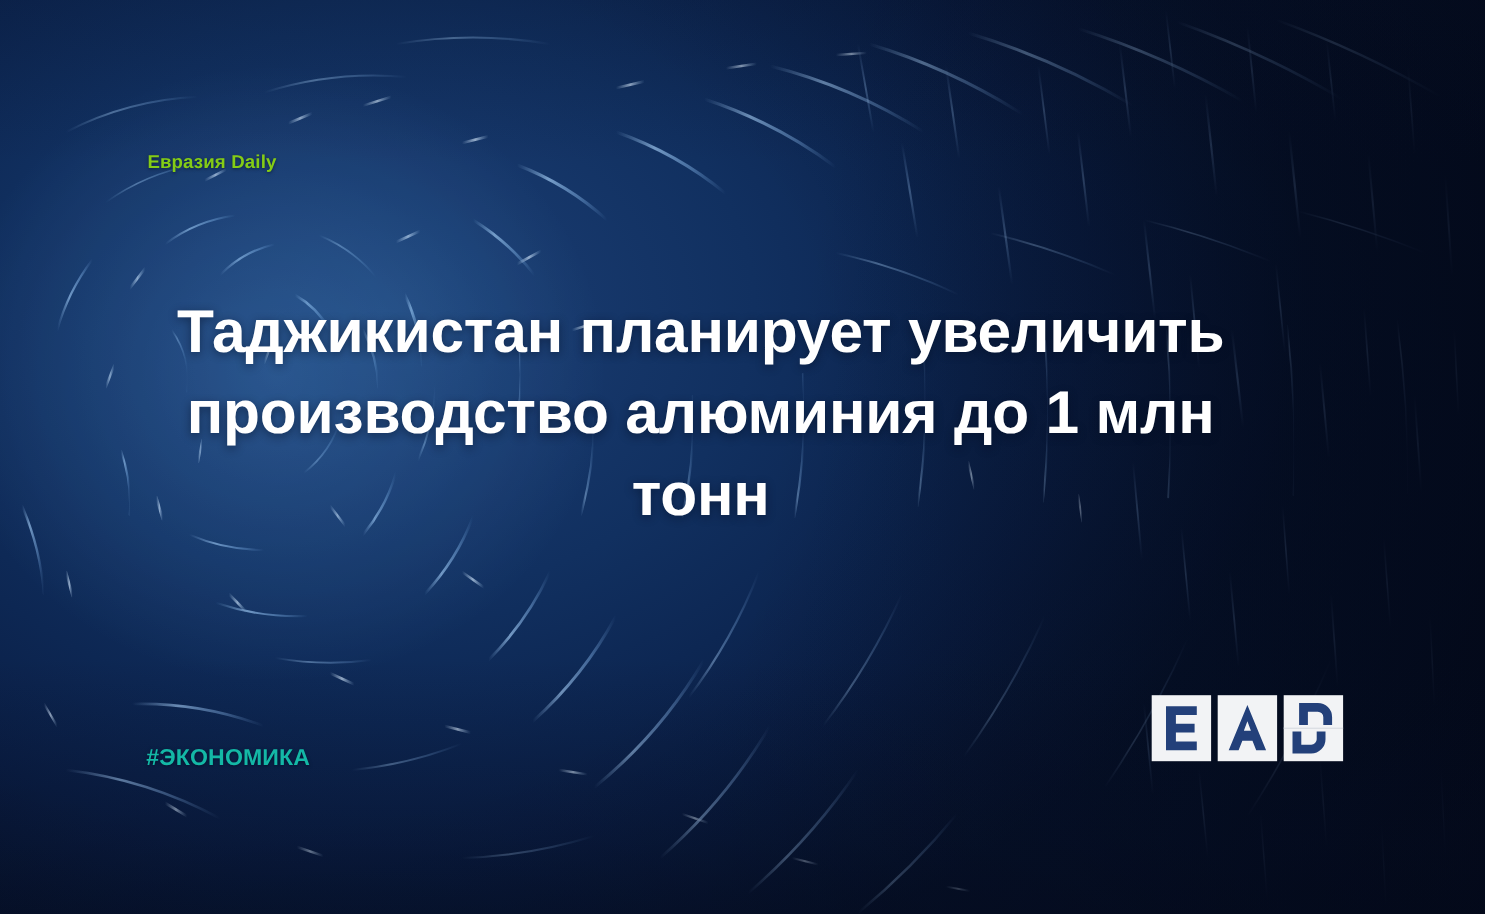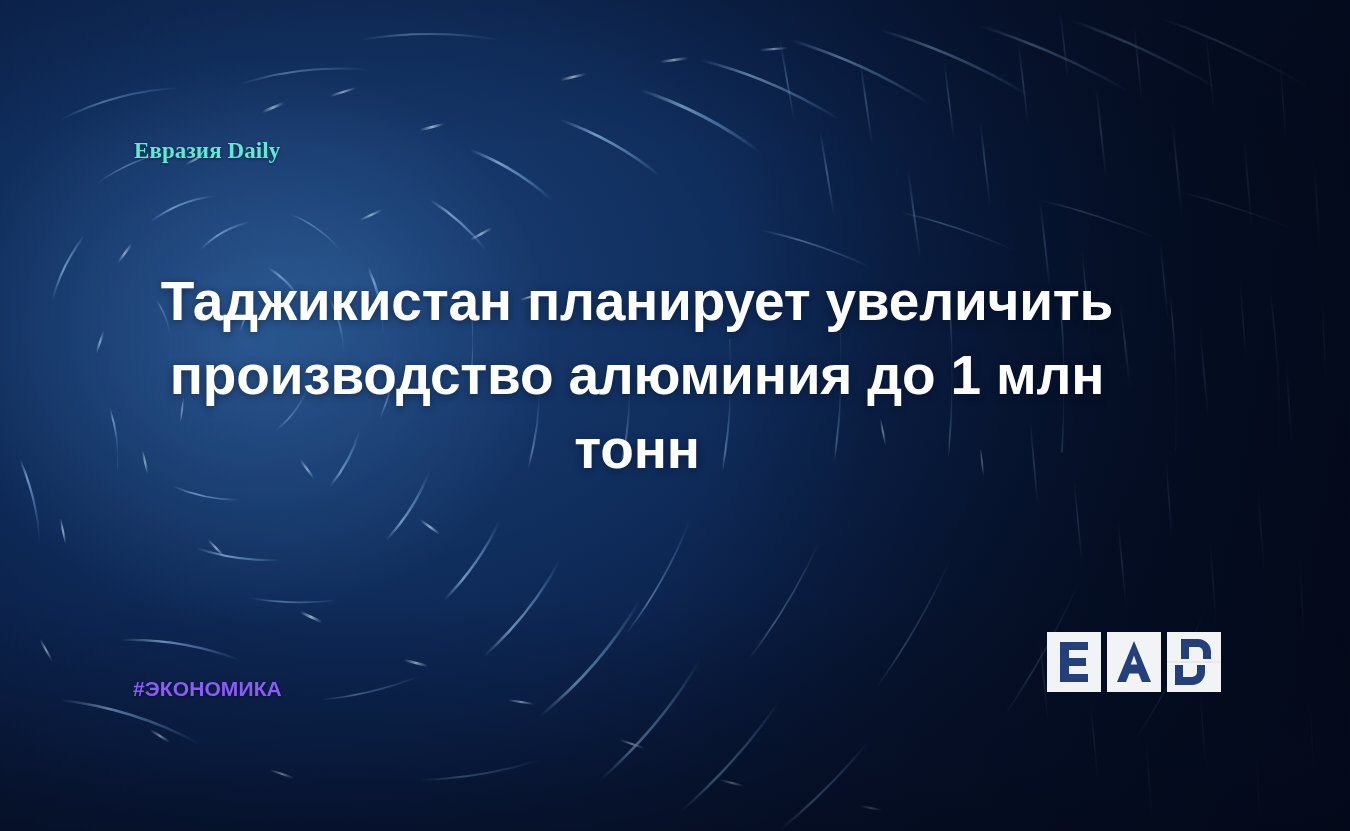--- a/index.html
+++ b/index.html
@@ -60,44 +60,43 @@
       rgba(4,10,28,0.45) 100%);
   }
   .bg-streaks { mix-blend-mode:screen; opacity:.85; }
   .bg-streaks2 { mix-blend-mode:screen; opacity:.55; }
 
   
   .content { position:absolute; inset:0; }
 
   #brand {
     position:absolute; left:134px; top:138px;
-    font-size:23px; font-weight:bold;
+    font-size:17px; font-weight:bold;
     letter-spacing:.1px;
-    color:#5eead4;
+    color:#84cc16;
     white-space:nowrap;
     text-shadow:0 1px 3px rgba(3,9,24,.55);
-    font-family:Liberation Serif, serif;
   }
 
   #headline {
     position:absolute; left:132px; top:264px;
     width:1010px;
     font-size:55px; font-weight:bold;
     line-height:74px;
     letter-spacing:-.2px;
     color:#ffffff;
     text-shadow:0 2px 9px rgba(4,12,32,.48);
     text-align:center;
   }
 
   #tag {
     position:absolute; left:133px; top:677px;
     font-size:21px; font-weight:bold;
     letter-spacing:.1px;
-    color:#8b5cf6;
+    color:#14b8a6;
     white-space:nowrap;
     text-shadow:0 1px 3px rgba(3,9,24,.55);
   }
 
   
   #ead {
     position:absolute; left:1045px; top:628px;
     width:180px; height:68px;
   }
   #ead svg { display:block; width:180px; height:68px; }

